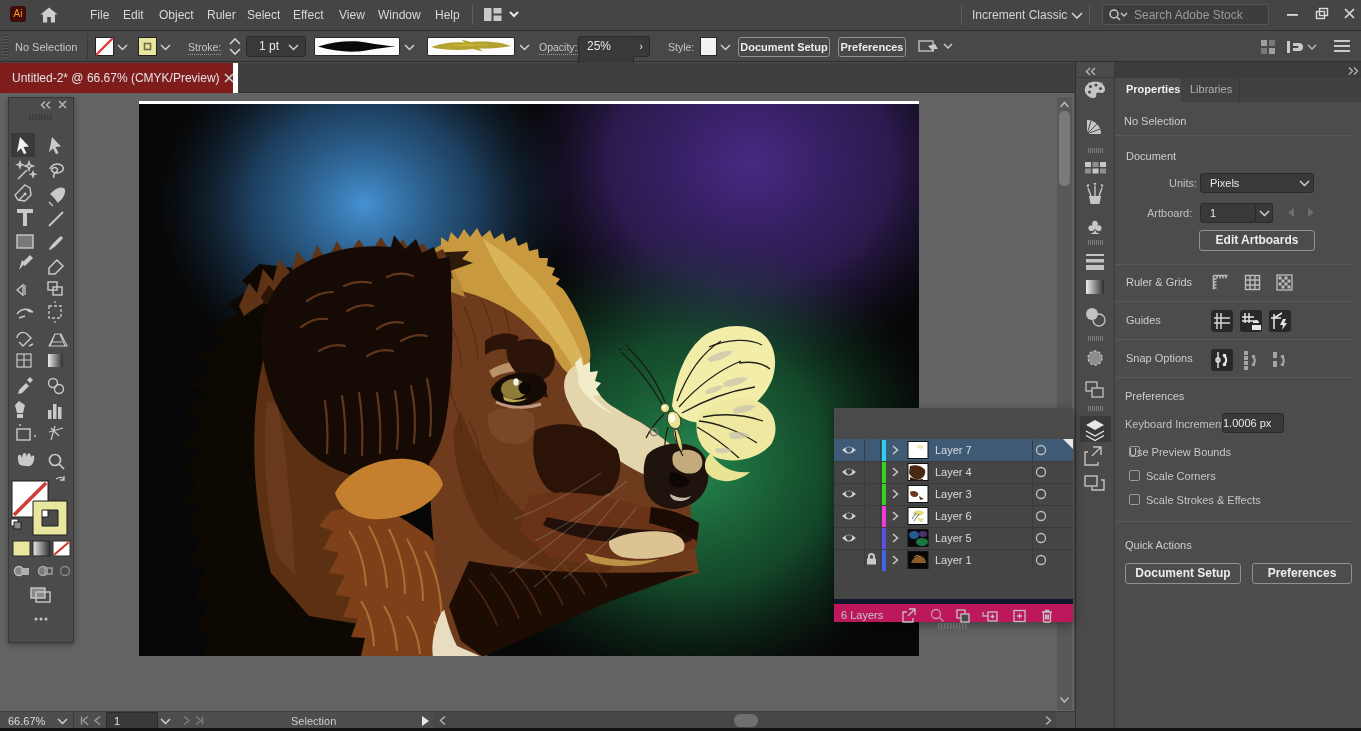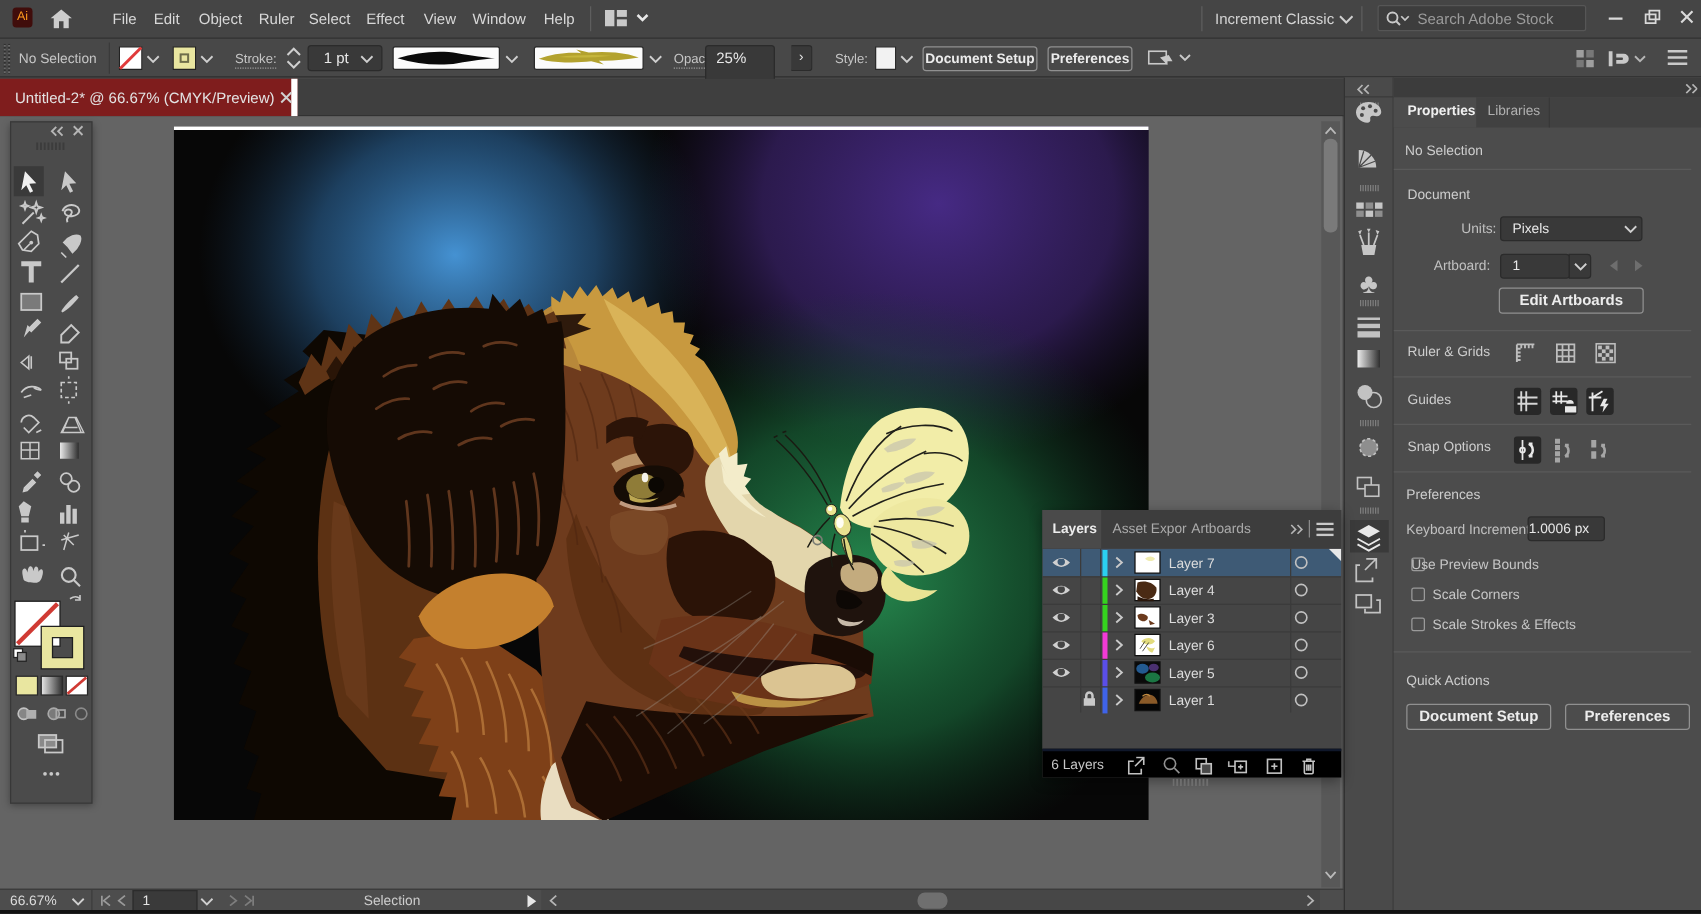--- a/index.html
+++ b/index.html
@@ -130,21 +130,21 @@
 
   <div class="abs" style="left:427px;top:6px;width:88px;height:19px;background:#fbfbfb;border:1px solid #2a2a2a;border-radius:2px"></div>
   <svg class="abs" style="left:427px;top:6px" width="88" height="19" viewBox="0 0 88 19">
     <path d="M4 10 C14 6.5 26 4.5 38 5.5 L34 2.5 44 5 C54 4 66 4.5 76 6.5 L84 9 C74 10.5 62 12 52 11.5 L56 14.5 46 12 C34 13.5 20 13 10 11.5 Z" fill="#b3a22e"></path>
     <path d="M20 8.5 C32 7 48 6.5 62 7.5 C50 9 34 9.5 20 8.5 Z" fill="#c6b63c"></path>
   </svg>
   <svg class="abs" style="left:519px;top:13px" width="11" height="7">
       <path d="M1 1 l4.5 4.5 4.5-4.5" stroke="#cfcfcf" stroke-width="1.5" fill="none"></path>
     </svg>
   <span class="abs lbl" style="left:539px;top:10px;border-bottom:1px dotted #9a9a9a;padding-bottom:1px">Opacity:</span>
-  <div class="abs well" style="left:564px;top:5px;width:56px;height:32px;font-size:12px;line-height:19px;padding-left:8px">25%</div>
+  <div class="abs well" style="left:578px;top:5px;width:56px;height:32px;font-size:12px;line-height:19px;padding-left:8px">25%</div>
   <div class="abs well" style="left:633px;top:5px;width:17px;height:21px;font-size:11px;line-height:19px;text-align:center;border-left:none;border-radius:0 3px 3px 0">›</div>
   <span class="abs lbl" style="left:668px;top:10px">Style:</span>
   <svg class="abs" style="left:700px;top:6px" width="17" height="19">
       <rect x="0.5" y="0.5" width="16" height="18" fill="#f2f2f2" stroke="#2a2a2a"></rect>
     </svg>
   <svg class="abs" style="left:720px;top:13px" width="11" height="7">
       <path d="M1 1 l4.5 4.5 4.5-4.5" stroke="#cfcfcf" stroke-width="1.5" fill="none"></path>
     </svg>
   <div class="abs btn" style="left:738px;top:6px;width:92px;height:20px;line-height:18px;font-weight:bold;font-size:11px">Document Setup</div>
   <div class="abs btn" style="left:838px;top:6px;width:68px;height:20px;line-height:18px;font-weight:bold;font-size:11px">Preferences</div>
@@ -797,37 +797,20 @@
   <span class="abs" style="left:31px;top:408px;font-size:11px;color:#c6c6c6">Scale Corners</span>
   <div class="abs ckb" style="left:14px;top:432px"></div>
   <span class="abs" style="left:31px;top:432px;font-size:11px;color:#c6c6c6">Scale Strokes &amp; Effects</span>
   <div class="abs" style="left:0;top:459px;width:238px;height:1px;background:#5a5a5a"></div>
   <span class="abs" style="left:10px;top:477px;font-size:11px;color:#cdcdcd">Quick Actions</span>
   <div class="abs btn" style="left:10px;top:501px;width:116px;height:21px;line-height:19px;font-weight:bold">Document Setup</div>
   <div class="abs btn" style="left:137px;top:501px;width:100px;height:21px;line-height:19px;font-weight:bold">Preferences</div>
 </div>
 
 <div class="abs" style="left:834px;top:408px;width:239px;height:214px;background:#4a4a4a;box-shadow:0 3px 10px rgba(0,0,0,0.4)">
-  <div class="abs" style="left:0;top:0;width:239px;height:31px;background:#3d3d3d">
-    <div class="abs" style="left:0;top:0;width:47px;height:31px;background:#4a4a4a"></div>
-    <span class="abs" style="left:8px;top:9px;font-size:11px;font-weight:bold;color:#ededed">Layers</span>
-    <span class="abs" style="left:56px;top:9px;font-size:11px;color:#ababab">Asset Expor</span>
-    <span class="abs" style="left:119px;top:9px;font-size:11px;color:#ababab">Artboards</span>
-    <svg class="abs" style="left:198px;top:11px" width="11" height="9">
-        <path d="M1 1 l3.5 3.5 -3.5 3.5 M6 1 l3.5 3.5 -3.5 3.5" stroke="#b5b5b5" stroke-width="1.3" fill="none"></path>
-      </svg>
-    <div class="abs" style="left:213px;top:8px;width:1px;height:14px;background:#8a8a8a"></div>
-    <svg class="abs" style="left:219px;top:10px" width="14" height="11">
-        <g fill="#c9c9c9">
-          <rect x="0" y="0" width="14" height="2"></rect>
-          <rect x="0" y="4.5" width="14" height="2"></rect>
-          <rect x="0" y="9" width="14" height="2"></rect>
-        </g>
-      </svg>
-  </div>
 
   <div class="abs" style="left:0;top:31px;width:239px;height:132px;background:#454545"></div>
   <svg class="abs" style="left:0;top:31px" width="239" height="132" viewBox="0 0 239 132">
 
     <rect x="0" y="0" width="239" height="22" fill="#3e5a75"></rect>
     <path d="M229 0 h10 v10 Z" fill="#e8e8e8"></path>
 
     <g fill="#3b3b3b">
         <rect x="0" y="22" width="239" height="1"></rect>
         <rect x="0" y="44" width="239" height="1"></rect>
@@ -899,21 +882,21 @@
       <circle cx="207" cy="11" r="4.5"></circle>
         <circle cx="207" cy="33" r="4.5"></circle>
         <circle cx="207" cy="55" r="4.5"></circle>
         <circle cx="207" cy="77" r="4.5"></circle>
         <circle cx="207" cy="99" r="4.5"></circle>
         <circle cx="207" cy="121" r="4.5"></circle>
     </g>
   </svg>
 
   <div class="abs" style="left:0;top:163px;width:239px;height:28px;background:#454545"></div>
-  <div class="abs" style="left:0;top:191px;width:239px;height:23px;background:#000000;border-top:2px solid #0f172a">
+  <div class="abs" style="left:0;top:191px;width:239px;height:23px;background:#be185d;border-top:5px solid #0f172a">
     <span class="abs" style="left:7px;top:5px;font-size:11px;color:#c6c6c6">6 Layers</span>
     <svg class="abs" style="left:68px;top:4px" width="160" height="15" viewBox="0 0 160 15">
       <g fill="none" stroke="#c2c2c2" stroke-width="1.3">
         <path d="M5 4 h-4 v10 h10 v-4 M7 1 h6 v6 M13 1 l-7 7"></path>
         <g opacity="0.75">
             <circle cx="34" cy="6" r="4.5"></circle>
             <path d="M37.5 9.5 l4 4"></path>
           </g>
         <rect x="55" y="2" width="8" height="8"></rect>
           <rect x="59" y="6" width="8" height="8" fill="#4a4a4a"></rect>

